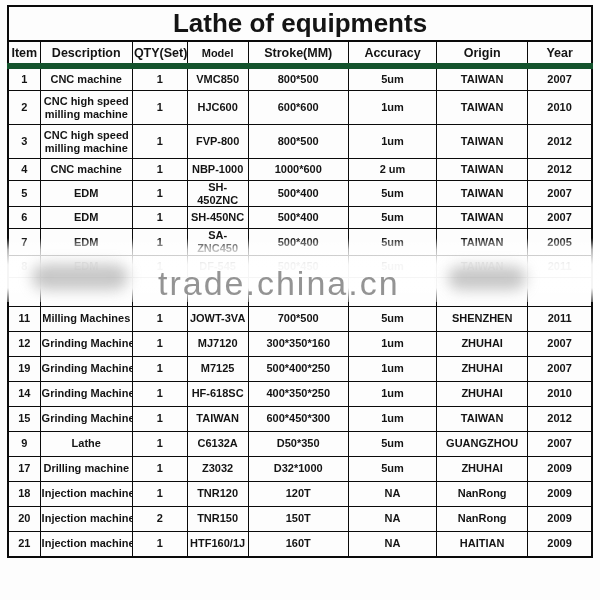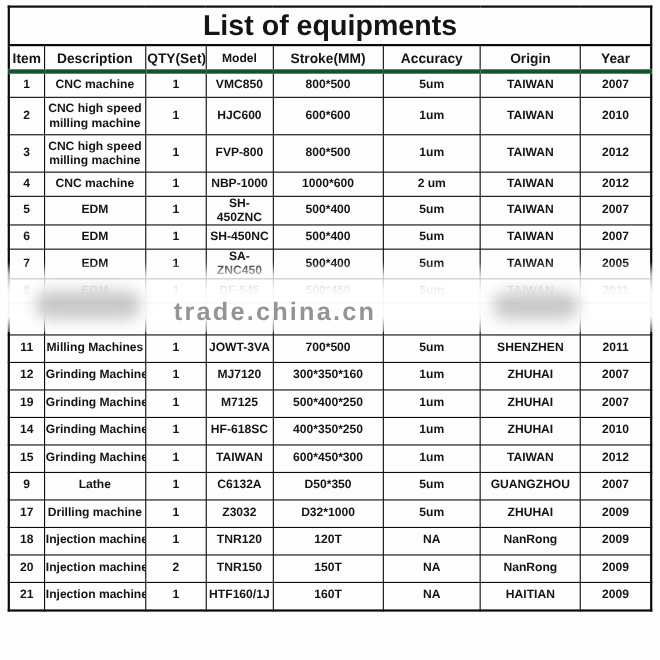--- a/index.html
+++ b/index.html
@@ -34,21 +34,21 @@
   }
   tr.title-row th {
     height: 33px;
     font-size: 26px;
     letter-spacing: 0px;
     border-bottom: 2px solid #0a0a0a;
   }
   tr.header-row th {
     height: 21px;
     font-size: 12.5px;
-    border-bottom: 4px solid #14532d;
+    border-bottom: 6px solid #14532d;
   }
   tr.header-row th.small-header { font-size: 11px; }
   td {
     font-size: 11px;
     height: 21px;
     line-height: 1.15;
   }
   td:nth-child(2) { white-space: nowrap; }
   tr.tall td { height: 33px; }
   tr.tall td:nth-child(2) { white-space: normal; }
@@ -76,23 +76,23 @@
     border-radius: 14px;
     filter: blur(7px);
     opacity: 0.55;
   }
   .wm-blob-left  { left: 32px;  top: 26px; width: 96px; height: 26px; }
   .wm-blob-right { left: 448px; top: 28px; width: 78px; height: 24px; }
   .wm-text {
     position: absolute;
     left: 158px;
     top: 28px;
-    font-size: 23px;
+    font-size: 34px;
     line-height: 34px;
-    font-weight: 700;
+    font-weight: 400;
     color: #8b8b8b;
     letter-spacing: 2px;
     opacity: 0.92;
     filter: blur(0.4px);
     white-space: nowrap;
   }
 </style>
 </head>
 <body>
 
@@ -104,21 +104,21 @@
       <col style="width:15.8%">
       <col style="width:9.4%">
       <col style="width:10.4%">
       <col style="width:17.2%">
       <col style="width:15.1%">
       <col style="width:15.6%">
       <col style="width:11.0%">
     </colgroup>
     <thead>
       <tr class="title-row">
-        <th colspan="8">List of equipments</th>
+        <th colspan="8">Lathe of equipments</th>
       </tr>
       <tr class="header-row">
         <th>Item</th>
         <th>Description</th>
         <th>QTY(Set)</th>
         <th class="small-header">Model</th>
         <th>Stroke(MM)</th>
         <th>Accuracy</th>
         <th>Origin</th>
         <th>Year</th>

